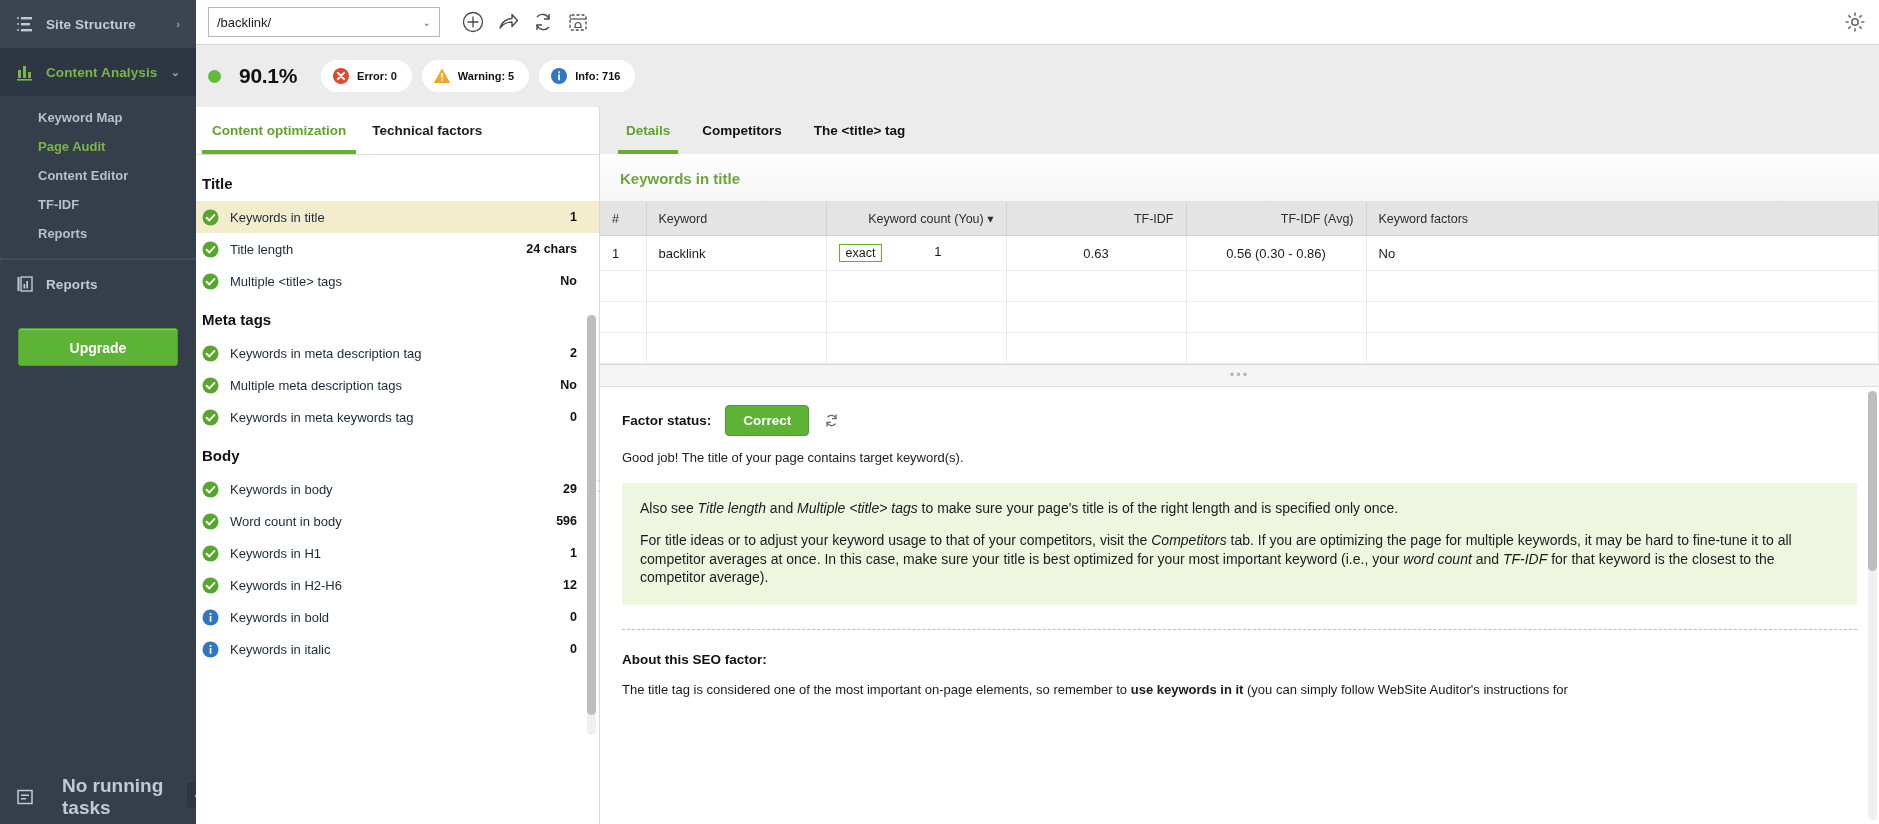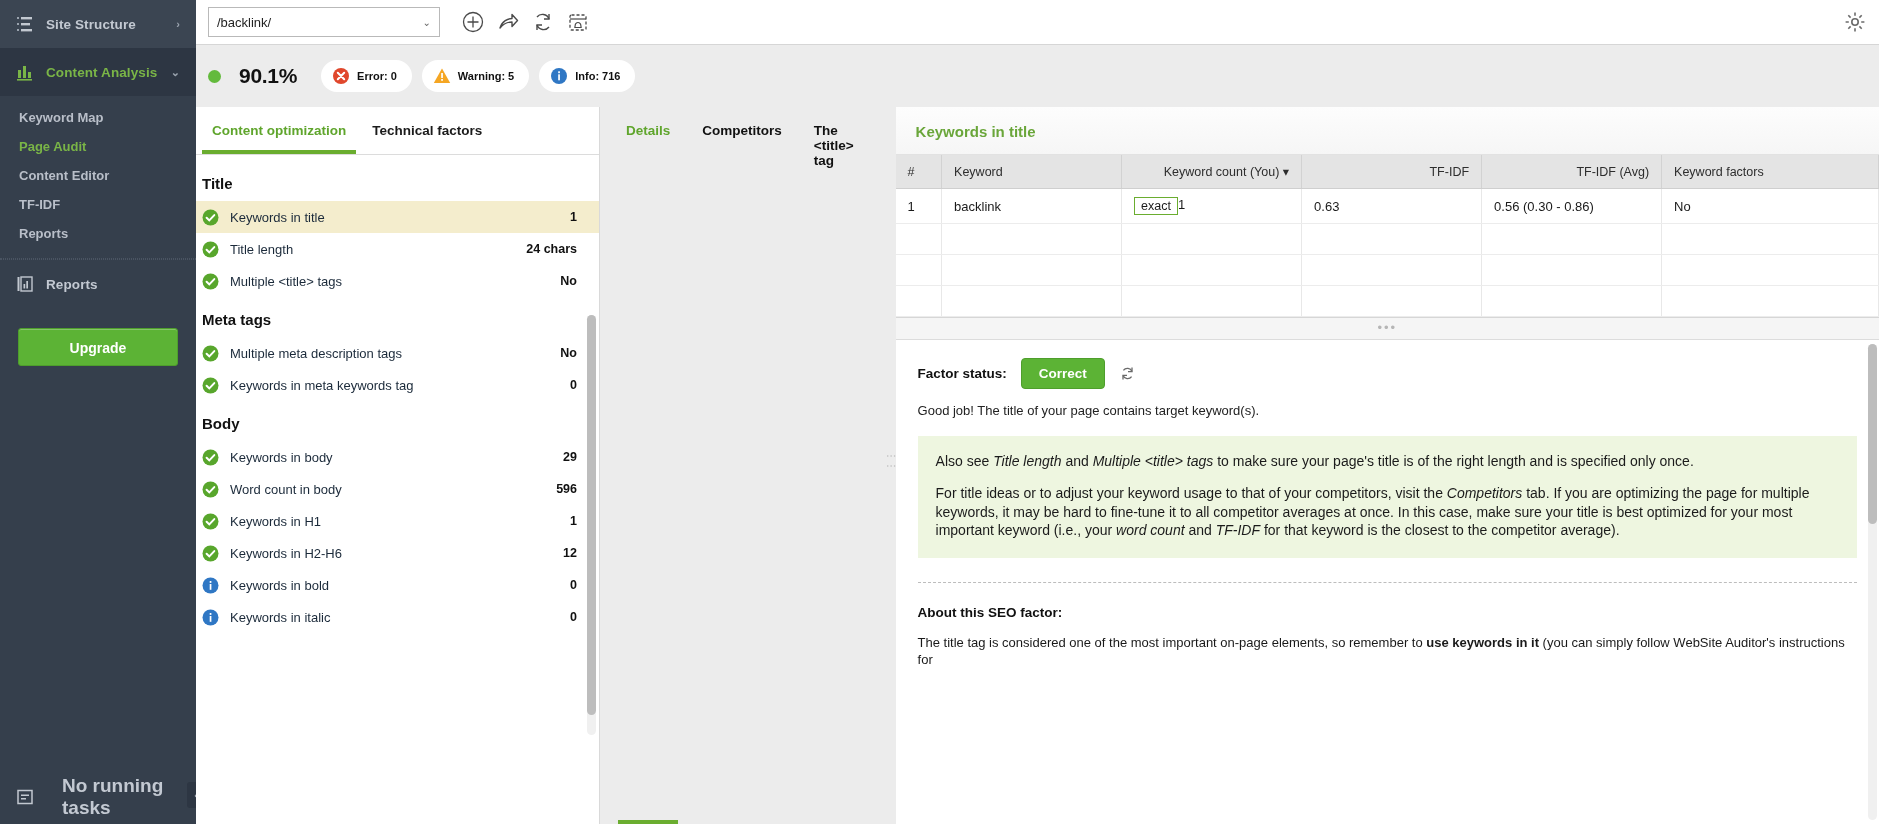--- a/index.html
+++ b/index.html
@@ -22,21 +22,21 @@
     display:flex; align-items:center; gap:12px;
     padding:0 16px; height:48px; cursor:pointer; font-size:13.5px; font-weight:bold;
     color:#c3c9d2; letter-spacing:.1px;
   }
   .sb-row.active-group { background:#2d3643; color:#7ab547; }
   .sb-row .chev { margin-left:auto; font-size:11px; color:#9aa3ae; }
   .sb-sub {
     padding:7px 0 10px 0; background:#353f4c;
   }
   .sb-sub-item {
-    padding:7px 16px 7px 19px; font-size:13px; color:#b9bfc9; cursor:pointer; font-weight:bold;
+    padding:7px 16px 7px 38px; font-size:13px; color:#b9bfc9; cursor:pointer; font-weight:bold;
   }
   .sb-sub-item.sel { color:#7ab547; }
   .sb-divider { border-top:1px dotted #4a5462; margin:0 0 0 0; }
   .sb-icon { width:18px; height:18px; flex:0 0 18px; display:block; }
   .upgrade-wrap { padding:16px; }
   .upgrade-btn {
     display:block; width:160px; margin:4px auto 4px; height:38px; line-height:38px;
     text-align:center; background:#5cb335; color:#fff; font-weight:bold; font-size:14px;
     border-radius:3px; border:1px solid #4e9e2c; cursor:pointer;
     box-shadow:inset 0 1px 0 rgba(255,255,255,.25);
@@ -100,21 +100,21 @@
   .frow .fname { color:#1b2a3a; }
   .frow .fval { margin-left:auto; font-weight:bold; color:#111; font-size:12.5px; }
   .badge-ic { width:17px; height:17px; flex:0 0 17px; margin-right:11px; }
   .fscroll {
     position:absolute; right:3px; top:160px; width:9px; height:420px;
     background:#f0f0f0; border-radius:5px;
   }
   .fscroll i { position:absolute; left:0; top:0; width:9px; height:400px; background:#bdbdbd; border-radius:5px; display:block; }
 
   
-  .details { flex:1 1 auto; display:flex; min-width:0; background:#a21caf; }
+  .details { flex:1 1 auto; display:flex; flex-direction:column; min-width:0; background:#a21caf; }
   .dtabs { display:flex; padding:0 18px; gap:0; background:#ececec; }
   .dtab {
     padding:16px 8px 12px; font-size:13.5px; font-weight:bold; color:#111; cursor:pointer;
     border-bottom:4px solid transparent; margin-right:16px;
   }
   .dtab.sel { color:#5fa52c; border-bottom-color:#6aad2f; }
 
   .dbody { flex:1 1 auto; background:#fff; margin:0; display:flex; flex-direction:column; min-height:0; position:relative; }
 
   .panel-title {
@@ -123,21 +123,21 @@
   }
   table.kw { width:100%; border-collapse:collapse; table-layout:fixed; }
   table.kw th {
     background:#e4e4e4; font-size:12.5px; font-weight:normal; color:#2d2d2d;
     padding:9px 12px; border-right:1px solid #d2d2d2; border-bottom:1px solid #cfcfcf;
     text-align:right; white-space:nowrap;
   }
   table.kw th.l { text-align:left; }
   table.kw td {
     padding:8px 12px; font-size:13px; border-right:1px solid #e8e8e8;
-    border-bottom:1px solid #ececec; height:31px; text-align:left; color:#1a1a1a;
+    border-bottom:1px solid #ececec; height:31px; text-align:center; color:#1a1a1a;
   }
   table.kw td.l { text-align:left; }
   .cellbox {
     display:inline-block; border:1px solid #6aad2f; padding:1px 6px; background:#fff; font-size:12.5px;
   }
   .ok-text { color:#6aa63a; }
   .tbl-wrap { border-bottom:1px solid #d6d6d6; }
   .grip { text-align:center; color:#b6b6b6; letter-spacing:2px; font-size:13px; padding:2px 0 4px; background:#f5f5f5; border-bottom:1px solid #dcdcdc;}
   .status-area { padding:18px 22px 0 22px; flex:1 1 auto; overflow:hidden; position:relative; }
   .status-row { display:flex; align-items:center; gap:14px; margin-bottom:14px; }
@@ -332,20 +332,28 @@
           <div class="frow">
             <svg class="badge-ic" viewBox="0 0 17 17">
               <circle cx="8.5" cy="8.5" r="8" fill="#58a62c"></circle>
                 <path d="M4.6 8.7l2.7 2.7 5-5.3" stroke="#fff" stroke-width="2" fill="none" stroke-linecap="round"></path>
             </svg>
             <span class="fname">Multiple &lt;title&gt; tags</span>
             <span class="fval">No</span>
           </div>
 
           <div class="fgroup">Meta tags</div>
+          <div class="frow">
+            <svg class="badge-ic" viewBox="0 0 17 17">
+              <circle cx="8.5" cy="8.5" r="8" fill="#58a62c"></circle>
+                <path d="M4.6 8.7l2.7 2.7 5-5.3" stroke="#fff" stroke-width="2" fill="none" stroke-linecap="round"></path>
+            </svg>
+            <span class="fname">Keywords in meta description tag</span>
+            <span class="fval">2</span>
+          </div>
           <div class="frow">
             <svg class="badge-ic" viewBox="0 0 17 17">
               <circle cx="8.5" cy="8.5" r="8" fill="#58a62c"></circle>
                 <path d="M4.6 8.7l2.7 2.7 5-5.3" stroke="#fff" stroke-width="2" fill="none" stroke-linecap="round"></path>
             </svg>
             <span class="fname">Multiple meta description tags</span>
             <span class="fval">No</span>
           </div>
           <div class="frow">
             <svg class="badge-ic" viewBox="0 0 17 17">

